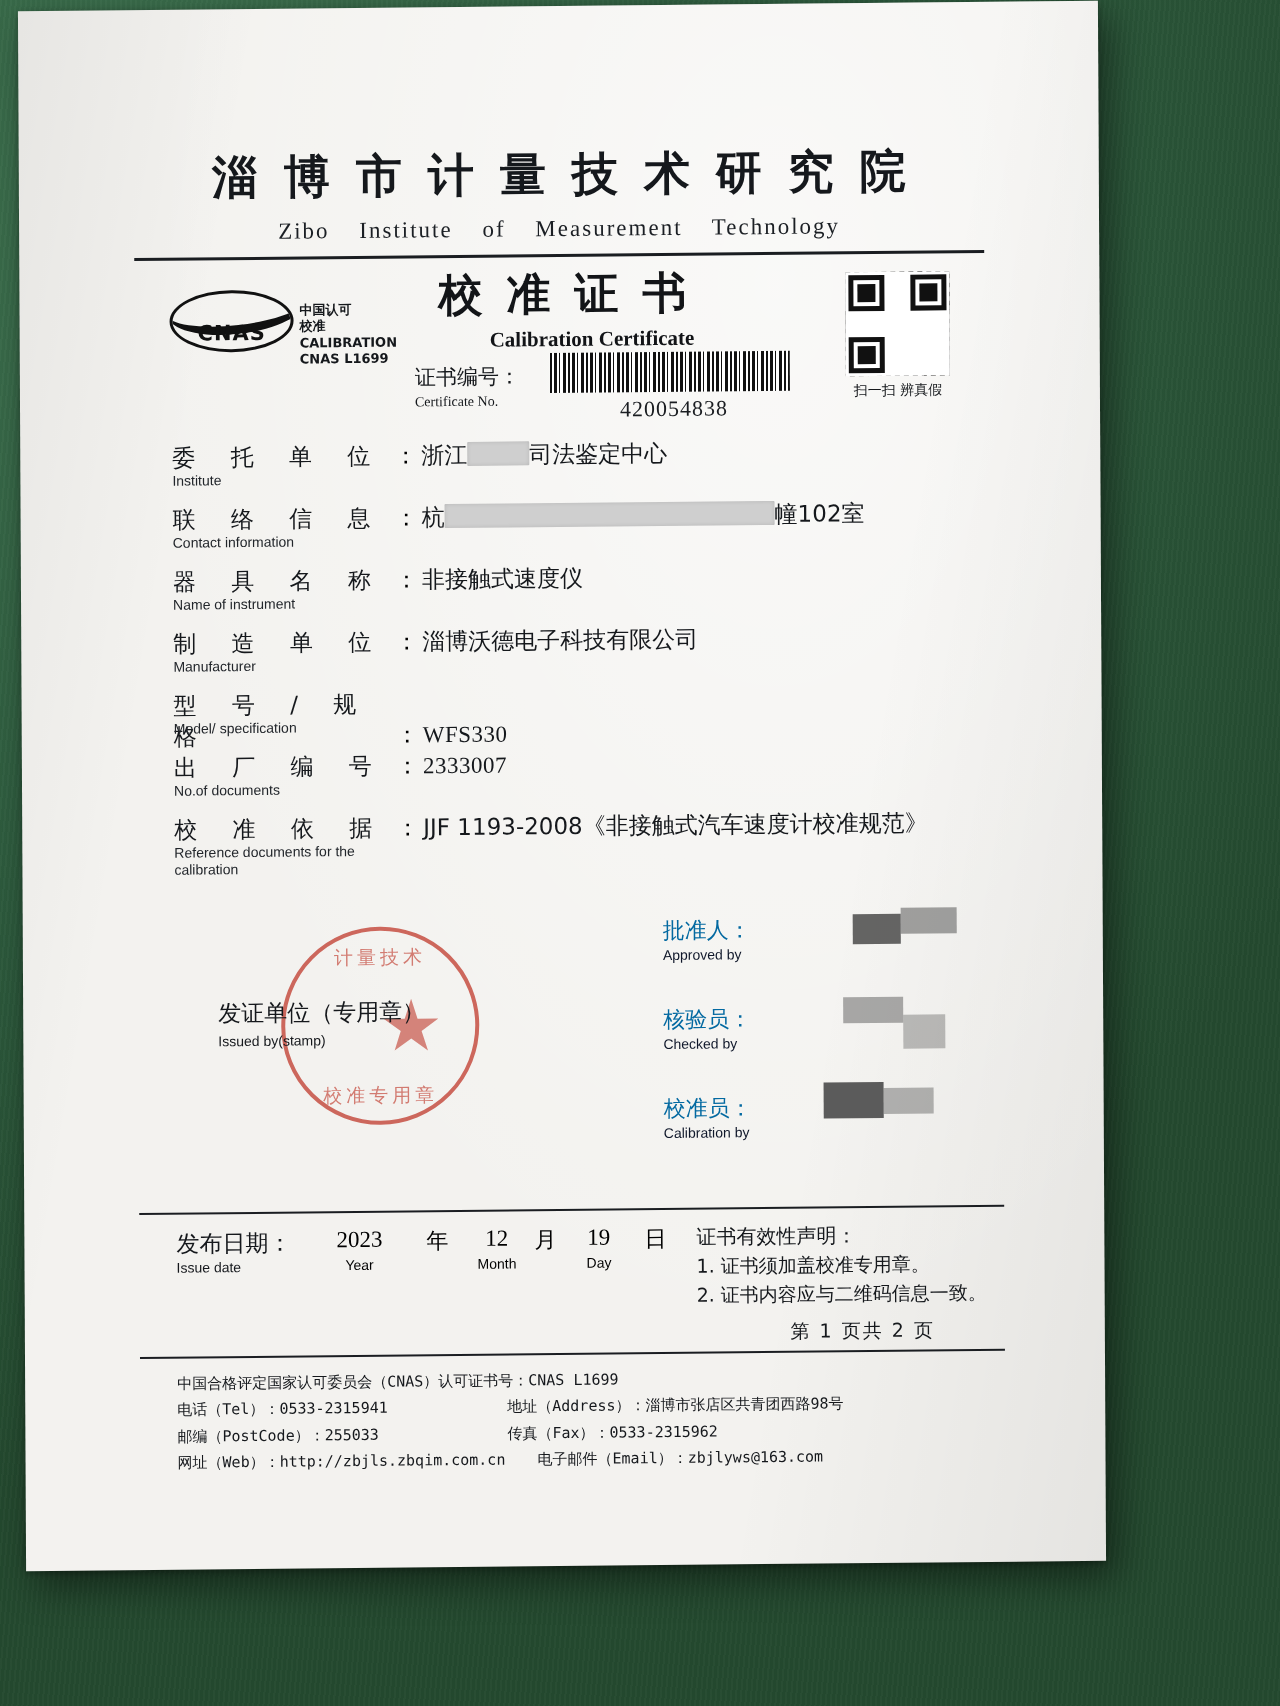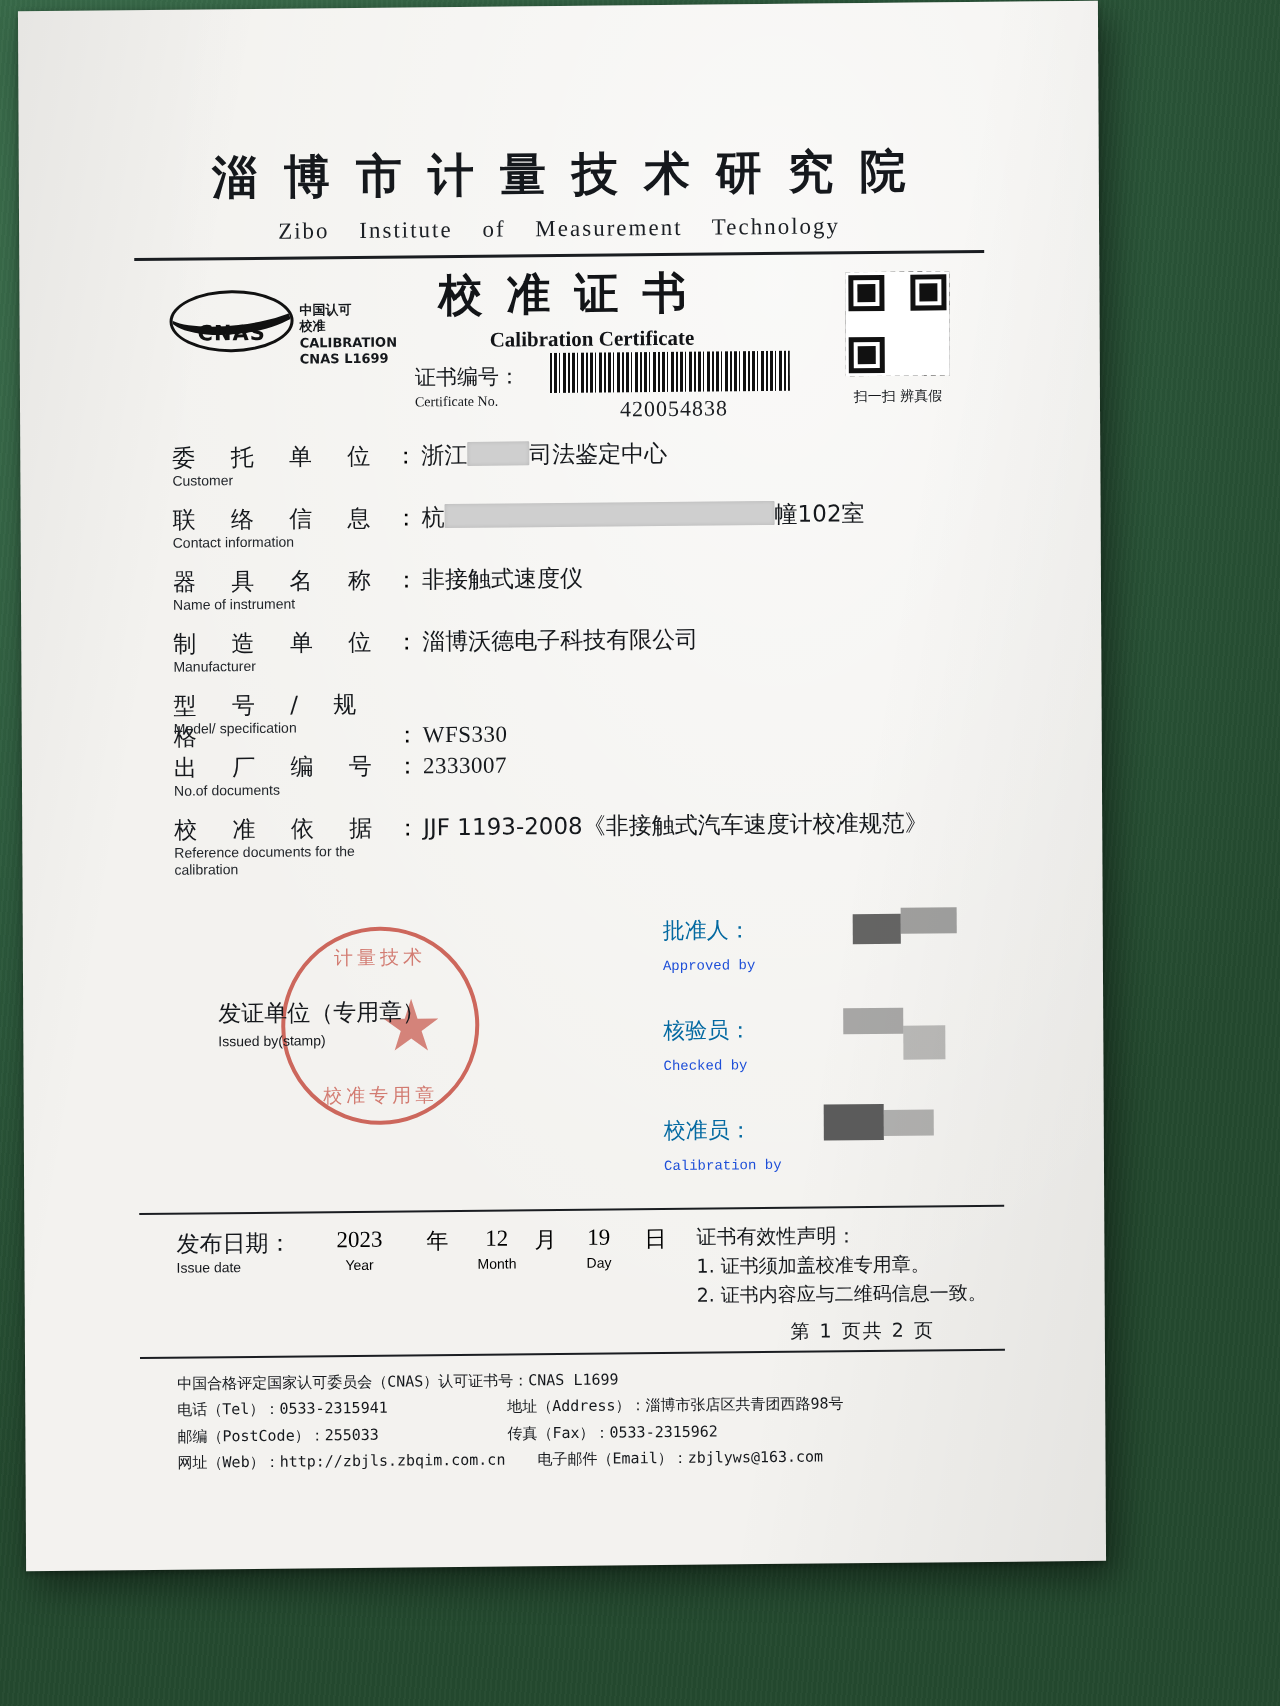--- a/index.html
+++ b/index.html
@@ -134,21 +134,21 @@
     background:
       linear-gradient(#fff,#fff) padding-box,
       repeating-conic-gradient(#111 0% 25%, #fff 0% 50%) 0/9px 9px;
     position:relative;
   }
   .qr .fp{position:absolute;width:26px;height:26px;border:5px solid #111;background:#fff;}
   .qr .fp:after{content:"";position:absolute;inset:4px;background:#111;}
   .qr .fp.tl{left:3px;top:3px;}
   .qr .fp.tr{right:3px;top:3px;}
   .qr .fp.bl{left:3px;bottom:3px;}
-  .qr-cap{font-size:14px;margin-top:12px;color:#15181c;font-family:"DejaVu Sans",sans-serif;}
+  .qr-cap{font-size:14px;margin-top:6px;color:#15181c;font-family:"DejaVu Sans",sans-serif;}
 
   
   .fields{margin:12px 0 0 112px;}
   .frow{position:relative;min-height:62px;}
   .lbl-cn{
     display:inline-block;width:218px;
     font-size:23px;letter-spacing:0;color:#15181c;
     font-family:"DejaVu Sans", sans-serif;
   }
   .lbl-cn.sp{ letter-spacing:14px; }
@@ -192,21 +192,21 @@
   .stamp .ring-top{top:14px;}
   .stamp .ring-bot{bottom:12px;}
   .issued{
     position:absolute;left:155px;top:88px;font-size:23px;color:#15181c;
     font-family:"DejaVu Sans",sans-serif;
   }
   .issued .en{display:block;font-size:14px;font-family:"Liberation Sans",sans-serif;margin-top:4px;}
   .sigs{position:absolute;left:600px;top:10px;}
   .sigrow{margin-bottom:42px;position:relative;}
   .sig-cn{font-size:22px;color:#0369a1;font-family:"DejaVu Sans",sans-serif;}
-  .sig-en{display:block;font-size:14px;color:#1d4ed8;font-family:Liberation Mono, monospace;margin-top:12px;}
+  .sig-en{display:block;font-size:14px;color:#0f172a;font-family:Liberation Sans, sans-serif;margin-top:1px;}
   .sig-mark{
     position:absolute;left:130px;top:-6px;width:200px;height:44px;
   }
   .sig-mark .blk{position:absolute;background:#4a4a4a;opacity:.85;}
 
   
   .hr-mid{margin:2px 60px 0 75px;border-bottom:2px solid #1a1d21;}
   .datebar{position:relative;height:86px;margin:14px 0 0 112px;}
   .datebar .lab{font-size:23px;font-family:"DejaVu Sans",sans-serif;color:#15181c;}
   .datebar .lab .en{display:block;font-size:14px;font-family:"Liberation Sans",sans-serif;}
@@ -278,21 +278,21 @@
       <div class="qr-cap">扫一扫 辨真假</div>
     </div>
   </div>
 
   <div class="fields">
 
     <div class="frow">
       <span class="lbl-cn sp">委 托 单 位</span>
       <span class="colon">：</span>
       <span class="val">浙江<span class="redact" style="width:62px"></span>司法鉴定中心</span>
-      <span class="lbl-en">Customer</span>
+      <span class="lbl-en">Institute</span>
     </div>
 
     <div class="frow">
       <span class="lbl-cn sp">联 络 信 息</span>
       <span class="colon">：</span>
       <span class="val">杭<span class="redact" style="width:330px"></span>幢102室</span>
       <span class="lbl-en">Contact information</span>
     </div>
 
     <div class="frow">

